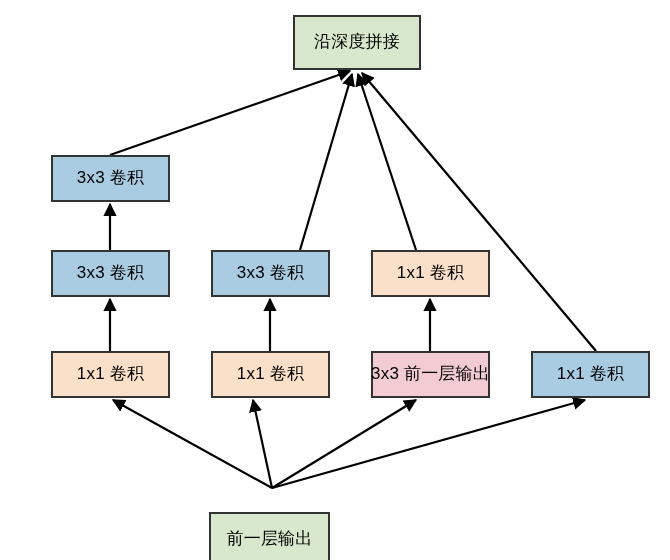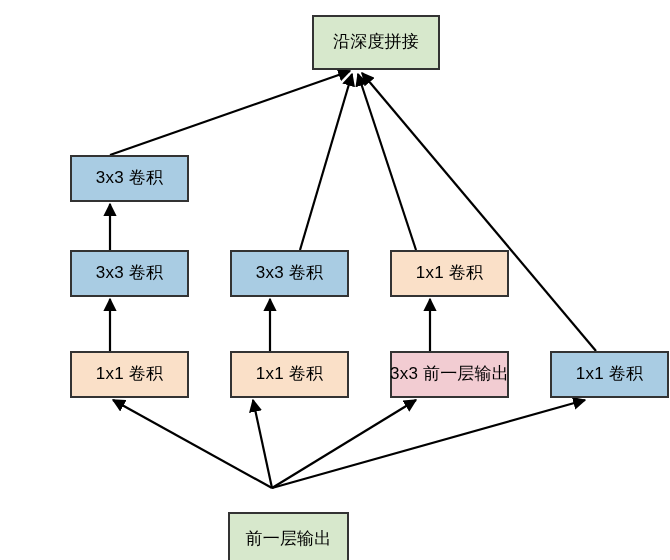--- a/index.html
+++ b/index.html
@@ -30,21 +30,20 @@
     display: flex;
     align-items: center;
     justify-content: center;
     text-align: center;
     color: #000000;
     font-size: 17px;
     line-height: 1.1;
     letter-spacing: 0.2px;
     white-space: nowrap;
     z-index: 2;
-    margin-left: 19px;
   }
   .node-label {
     display: block;
   }
 </style>
 </head>
 <body>
 
 <div id="canvas">
 

